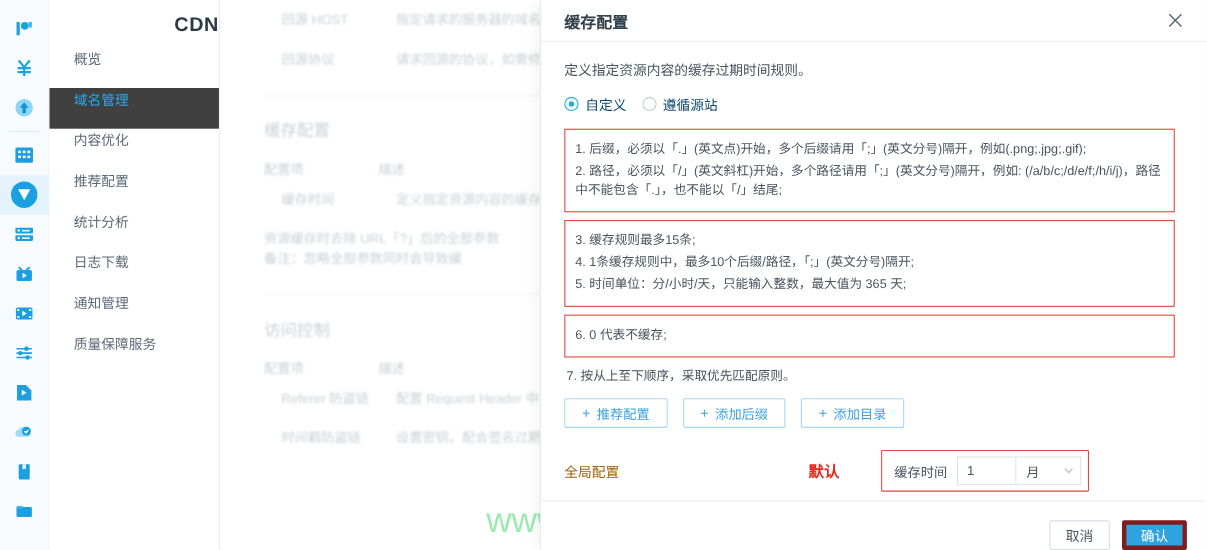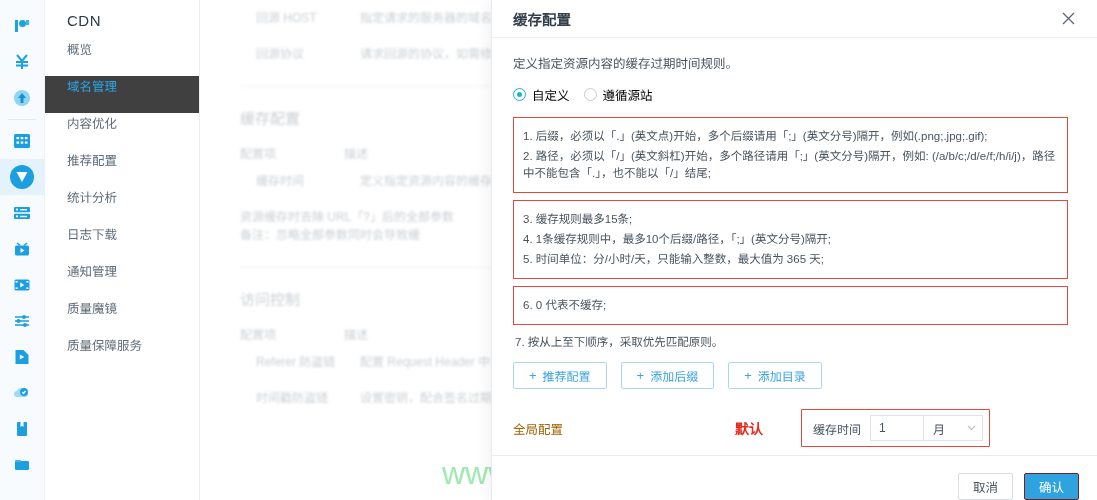--- a/index.html
+++ b/index.html
@@ -46,24 +46,25 @@
 
   
   .nav {
     position: absolute; left: 45px; top: 0;
     width: 155px; height: 500px;
     background: #ffffff;
     border-right: 1px solid #ebeef2;
     z-index: 2;
   }
   .nav-title {
-    font-size: 15px; font-weight: normal;
+    font-size: 18px; font-weight: bold;
     color: #2b3a46;
     padding: 12px 0 10px 22px;
     letter-spacing: .5px;
+    text-align: right;
   }
   .nav-item {
     height: 37px;
     display: flex; 
     padding-left: 22px;
     font-size: 12.5px;
     color: #5d6b78;
     cursor: pointer;
   }
   .nav-item.active {
@@ -152,21 +153,21 @@
     margin-bottom: 13px;
   }
   .radio-row {
     display: flex; align-items: center;
     gap: 14px;
     margin-bottom: 13px;
   }
   .radio {
     display: flex; align-items: center;
     gap: 6px; cursor: pointer;
-    font-size: 12.5px; color: #000000;
+    font-size: 12.5px; color: #0c4a6e;
   }
   .rb {
     width: 13px; height: 13px; border-radius: 50%;
     border: 1px solid #c4ccd4; background: #fff;
     display: inline-block; position: relative;
     flex: 0 0 13px;
   }
   .radio.on .rb {
     border-color: #20b0d8;
   }
@@ -252,21 +253,21 @@
   }
   .f-btn {
     height: 27px; min-width: 55px;
     border-radius: 2px;
     font-size: 12.5px;
     display: flex; align-items: center; justify-content: center;
     cursor: pointer;
     padding: 0 13px;
   }
   .f-cancel { background:#fff; border:1px solid #d8dde2; color:#4c5661; }
-  .f-ok { background:#2fa3e0; border:1px solid #7f1d1d; color:#fff; }
+  .f-ok { background:#2fa3e0; border:4px solid #7f1d1d; color:#fff; }
 </style>
 </head>
 <body>
 
 <div id="app">
 
   <div class="icon-rail">
     <div class="rail-item">
       <svg class="rail-ico" width="20" height="20" viewBox="0 0 20 20">
         <path d="M3 4h3v12H3z" fill="#1aa3dd"></path>
@@ -388,23 +389,20 @@
         <span>推荐配置</span>
       </div>
     <div class="nav-item">
         <span>统计分析</span>
       </div>
     <div class="nav-item">
         <span>日志下载</span>
       </div>
     <div class="nav-item">
         <span>通知管理</span>
-      </div>
-    <div class="nav-item">
-        <span>质量魔镜</span>
       </div>
     <div class="nav-item">
         <span>质量保障服务</span>
       </div>
   </div>
 
   <div class="bg-content">
     <div class="bg-row">
       <div class="c1">回源 HOST</div>
       <div class="c2">指定请求的服务器的域名，默认为</div>

